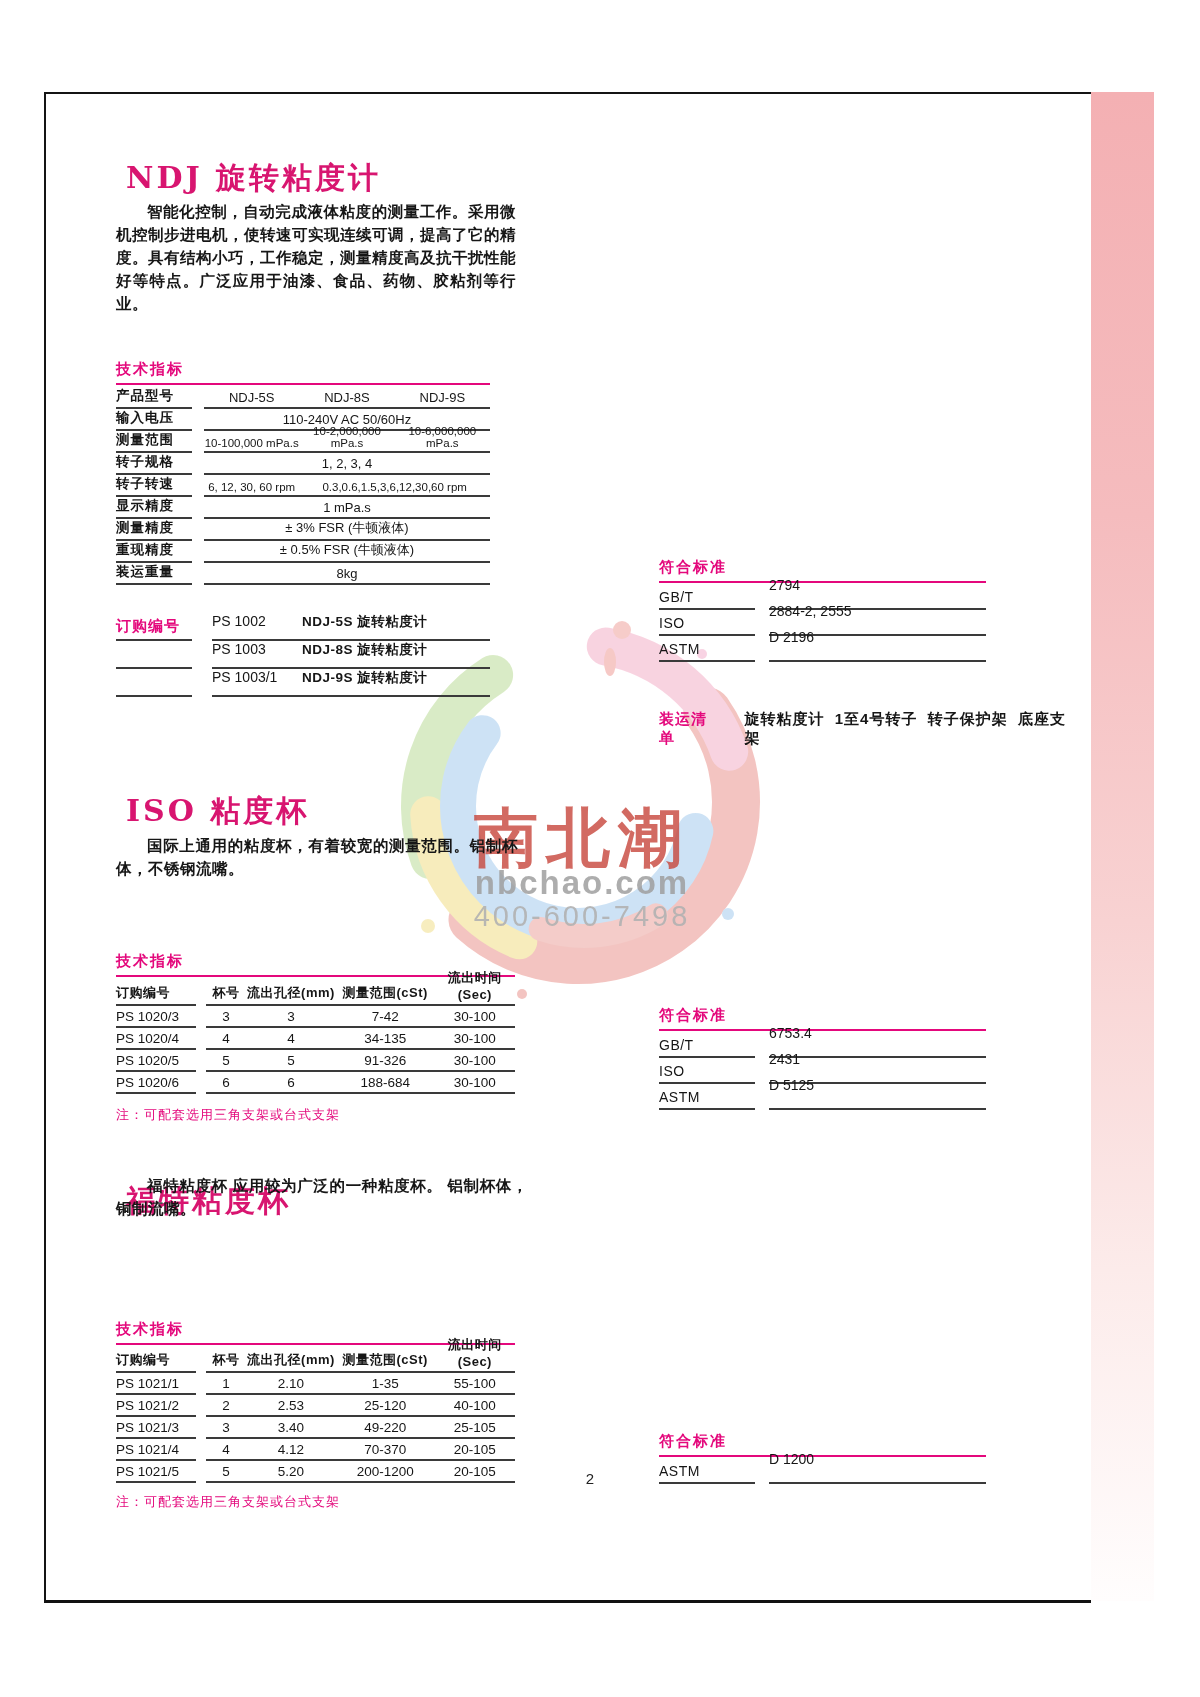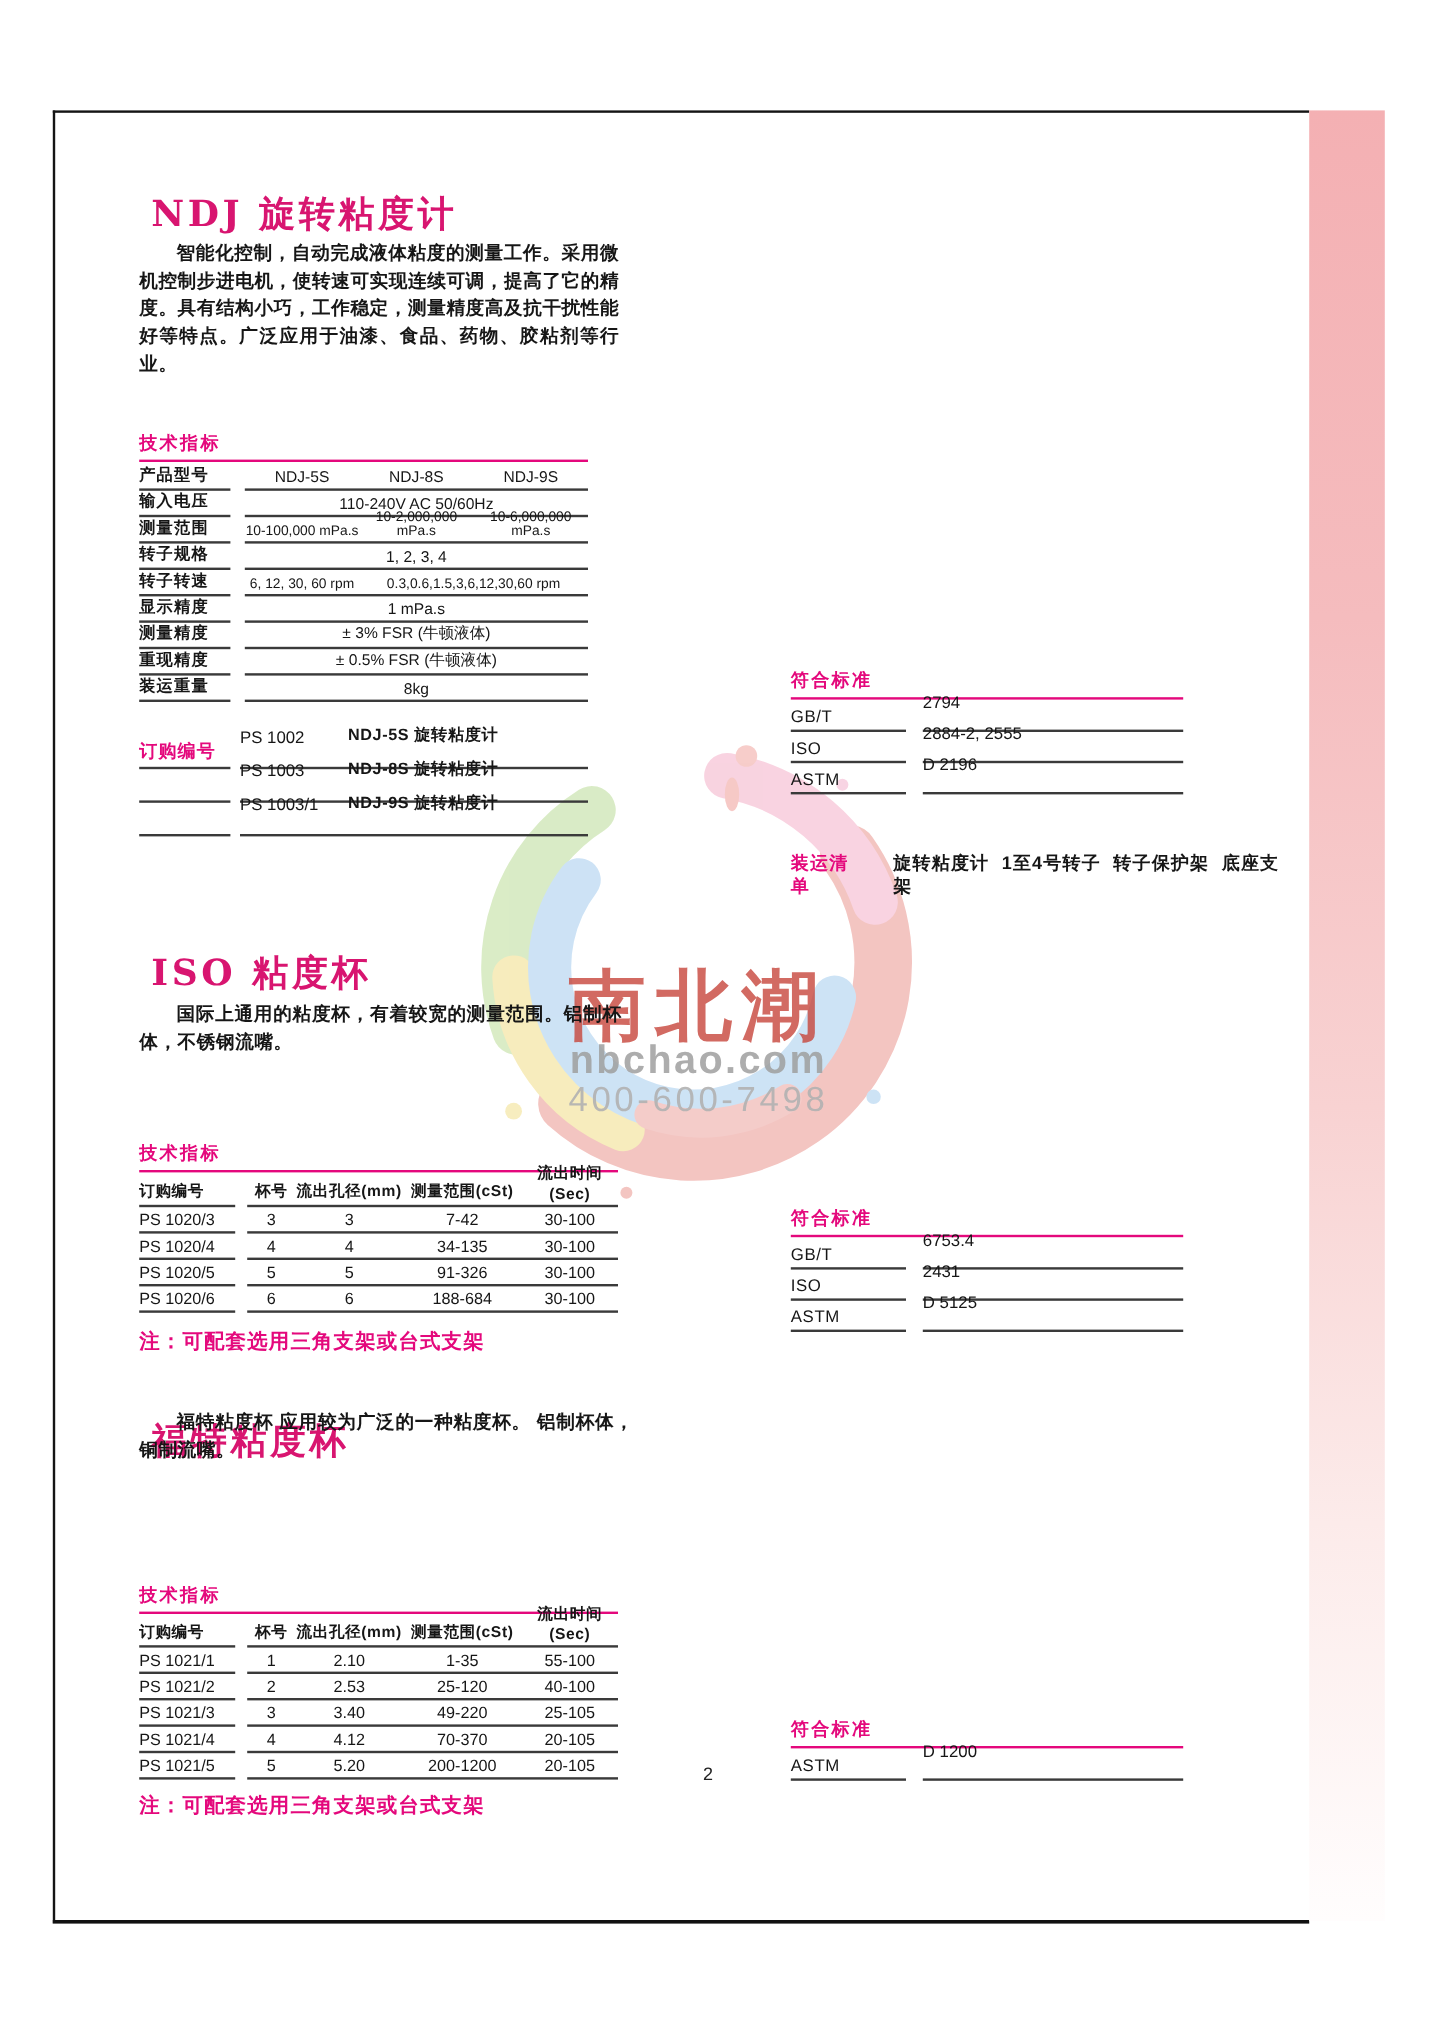--- a/index.html
+++ b/index.html
@@ -29,21 +29,21 @@
     font-size:30px;font-weight:bold;color:#d81570;letter-spacing:3px;
   }
   .para{
     font-size:15.5px;line-height:23px;font-weight:bold;color:var(--ink);
     text-align:justify;text-indent:2em;letter-spacing:.5px;
   }
   .heading{
     color:var(--magenta);font-size:15px;font-weight:bold;letter-spacing:2px;
     border-bottom:2px solid var(--magenta);padding-bottom:4px;
   }
-  .note{color:var(--magenta);font-size:17px;font-weight:bold;letter-spacing:1px;}
+  .note{color:var(--magenta);font-size:13px;font-weight:normal;letter-spacing:1px;}
 
   
   .t1r{display:flex;height:22px;}
   .t1l{
     width:76px;border-bottom:2px solid var(--line);font-size:13.5px;font-weight:bold;
     display:flex;align-items:flex-end;padding-bottom:2px;letter-spacing:1px;
   }
   .t1v{
     flex:1;margin-left:12px;border-bottom:2px solid var(--line);
     display:flex;align-items:flex-end;justify-content:center;font-size:13px;padding-bottom:2px;
@@ -53,22 +53,22 @@
   .cfull{width:100%;text-align:center;}
   .sm{font-size:11.5px;}
 
   
   .ordr{display:flex;height:28px;}
   .ordl{
     width:76px;border-bottom:2px solid var(--line);color:var(--magenta);
     font-size:15px;font-weight:bold;letter-spacing:1px;display:flex;align-items:flex-end;padding-bottom:3px;
   }
   .ordv{
-    flex:1;margin-left:8px;border-bottom:2px solid var(--line);
-    display:flex;align-items:flex-end;font-size:14px;padding-bottom:17px;
+    flex:1;margin-left:20px;border-bottom:2px solid var(--line);
+    display:flex;font-size:14px;padding-bottom:17px;
   }
   .ord-code{width:90px;}
   .ord-desc{flex:1;font-weight:bold;font-size:13.5px;letter-spacing:.5px;}
 
   
   .stdr{display:flex;height:26px;}
   .stdo{
     width:96px;border-bottom:2px solid var(--line);font-size:14px;letter-spacing:.5px;
     display:flex;align-items:flex-end;padding-bottom:3px;
   }

